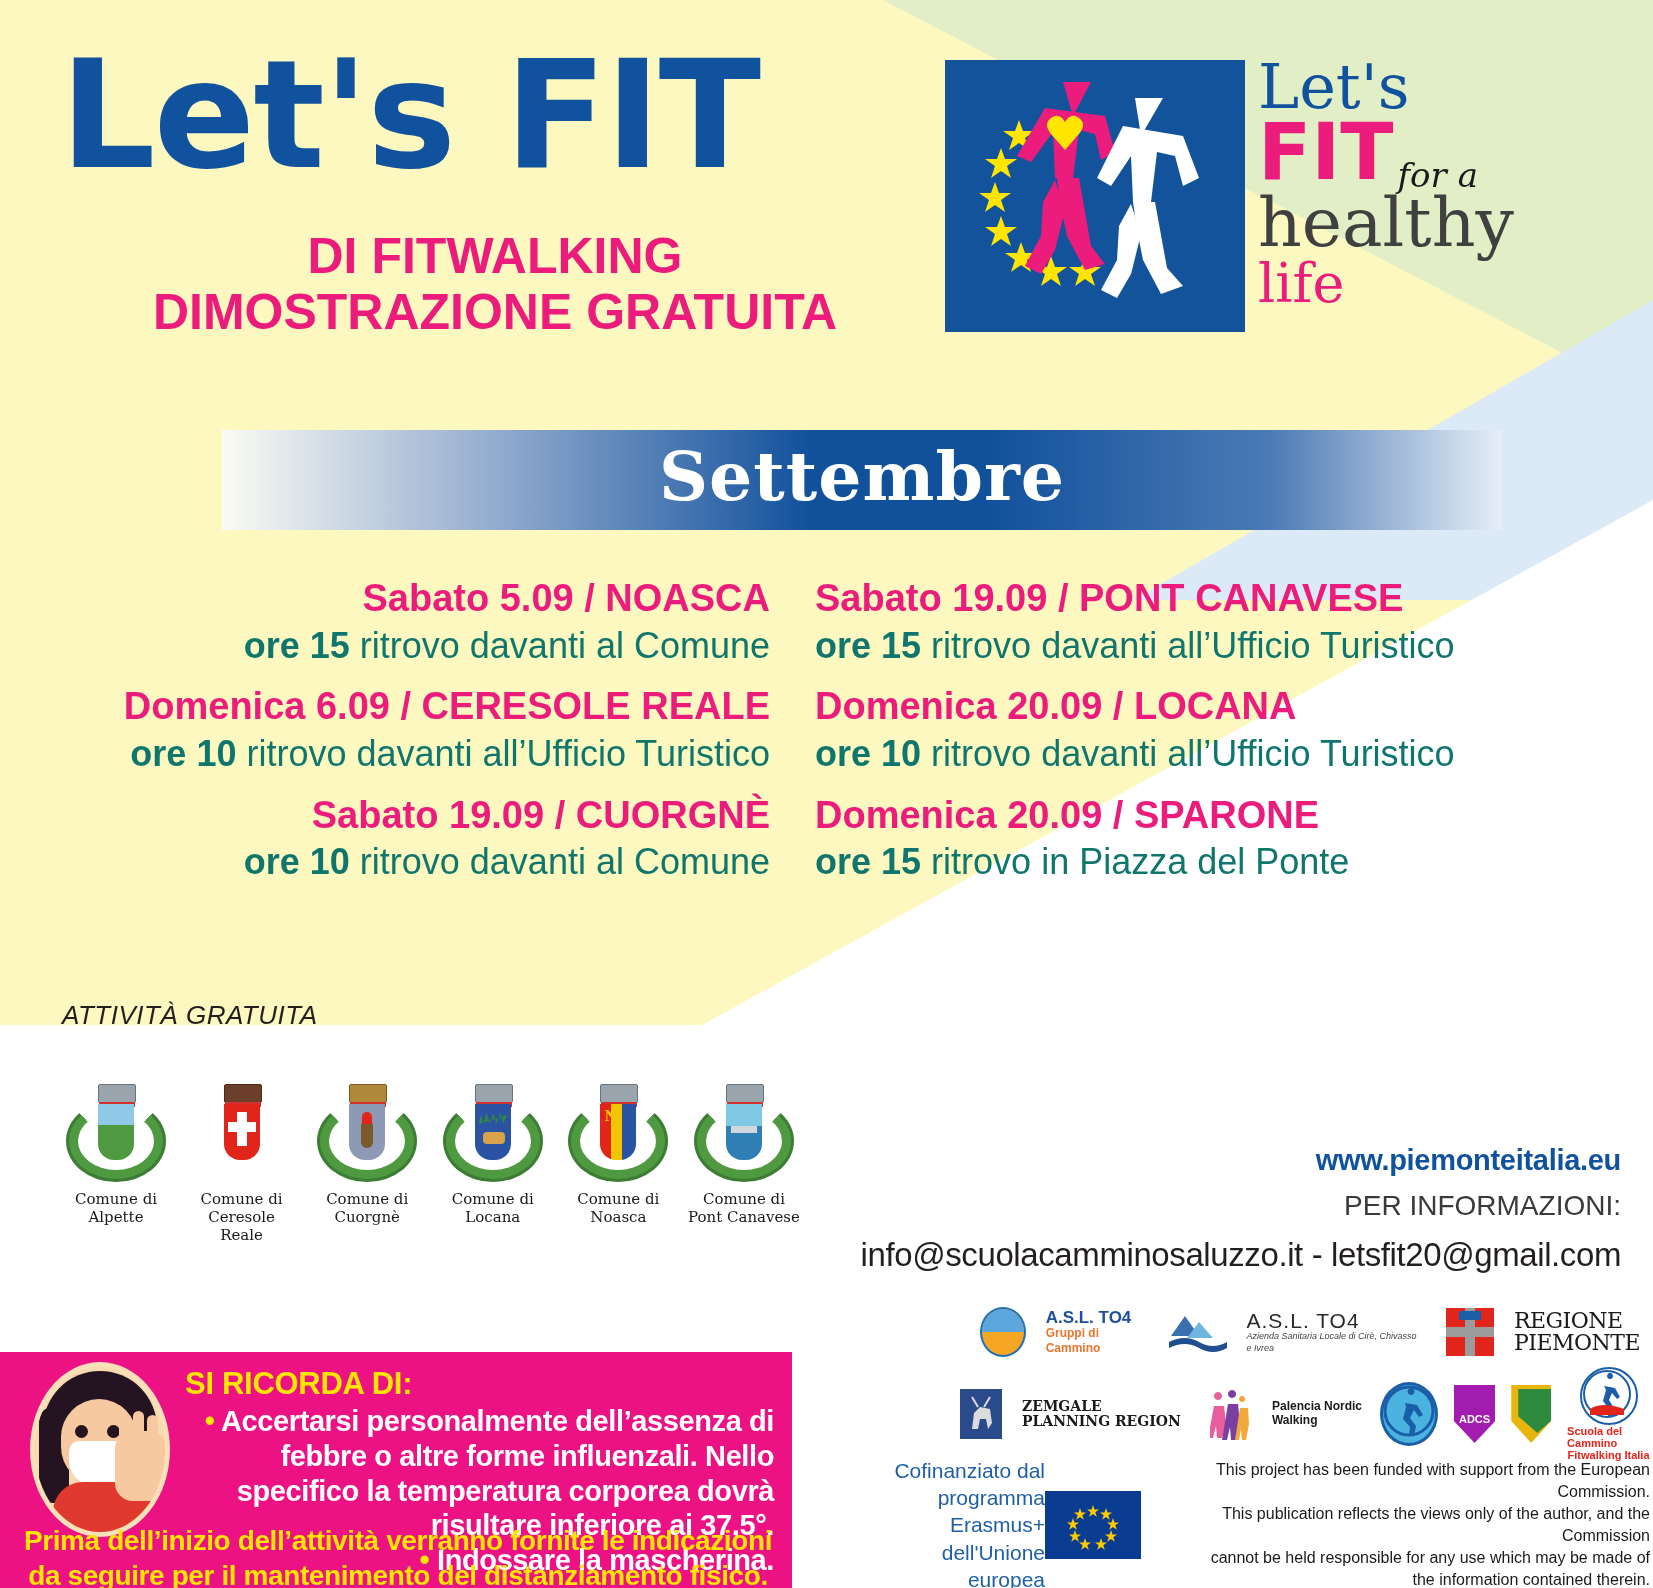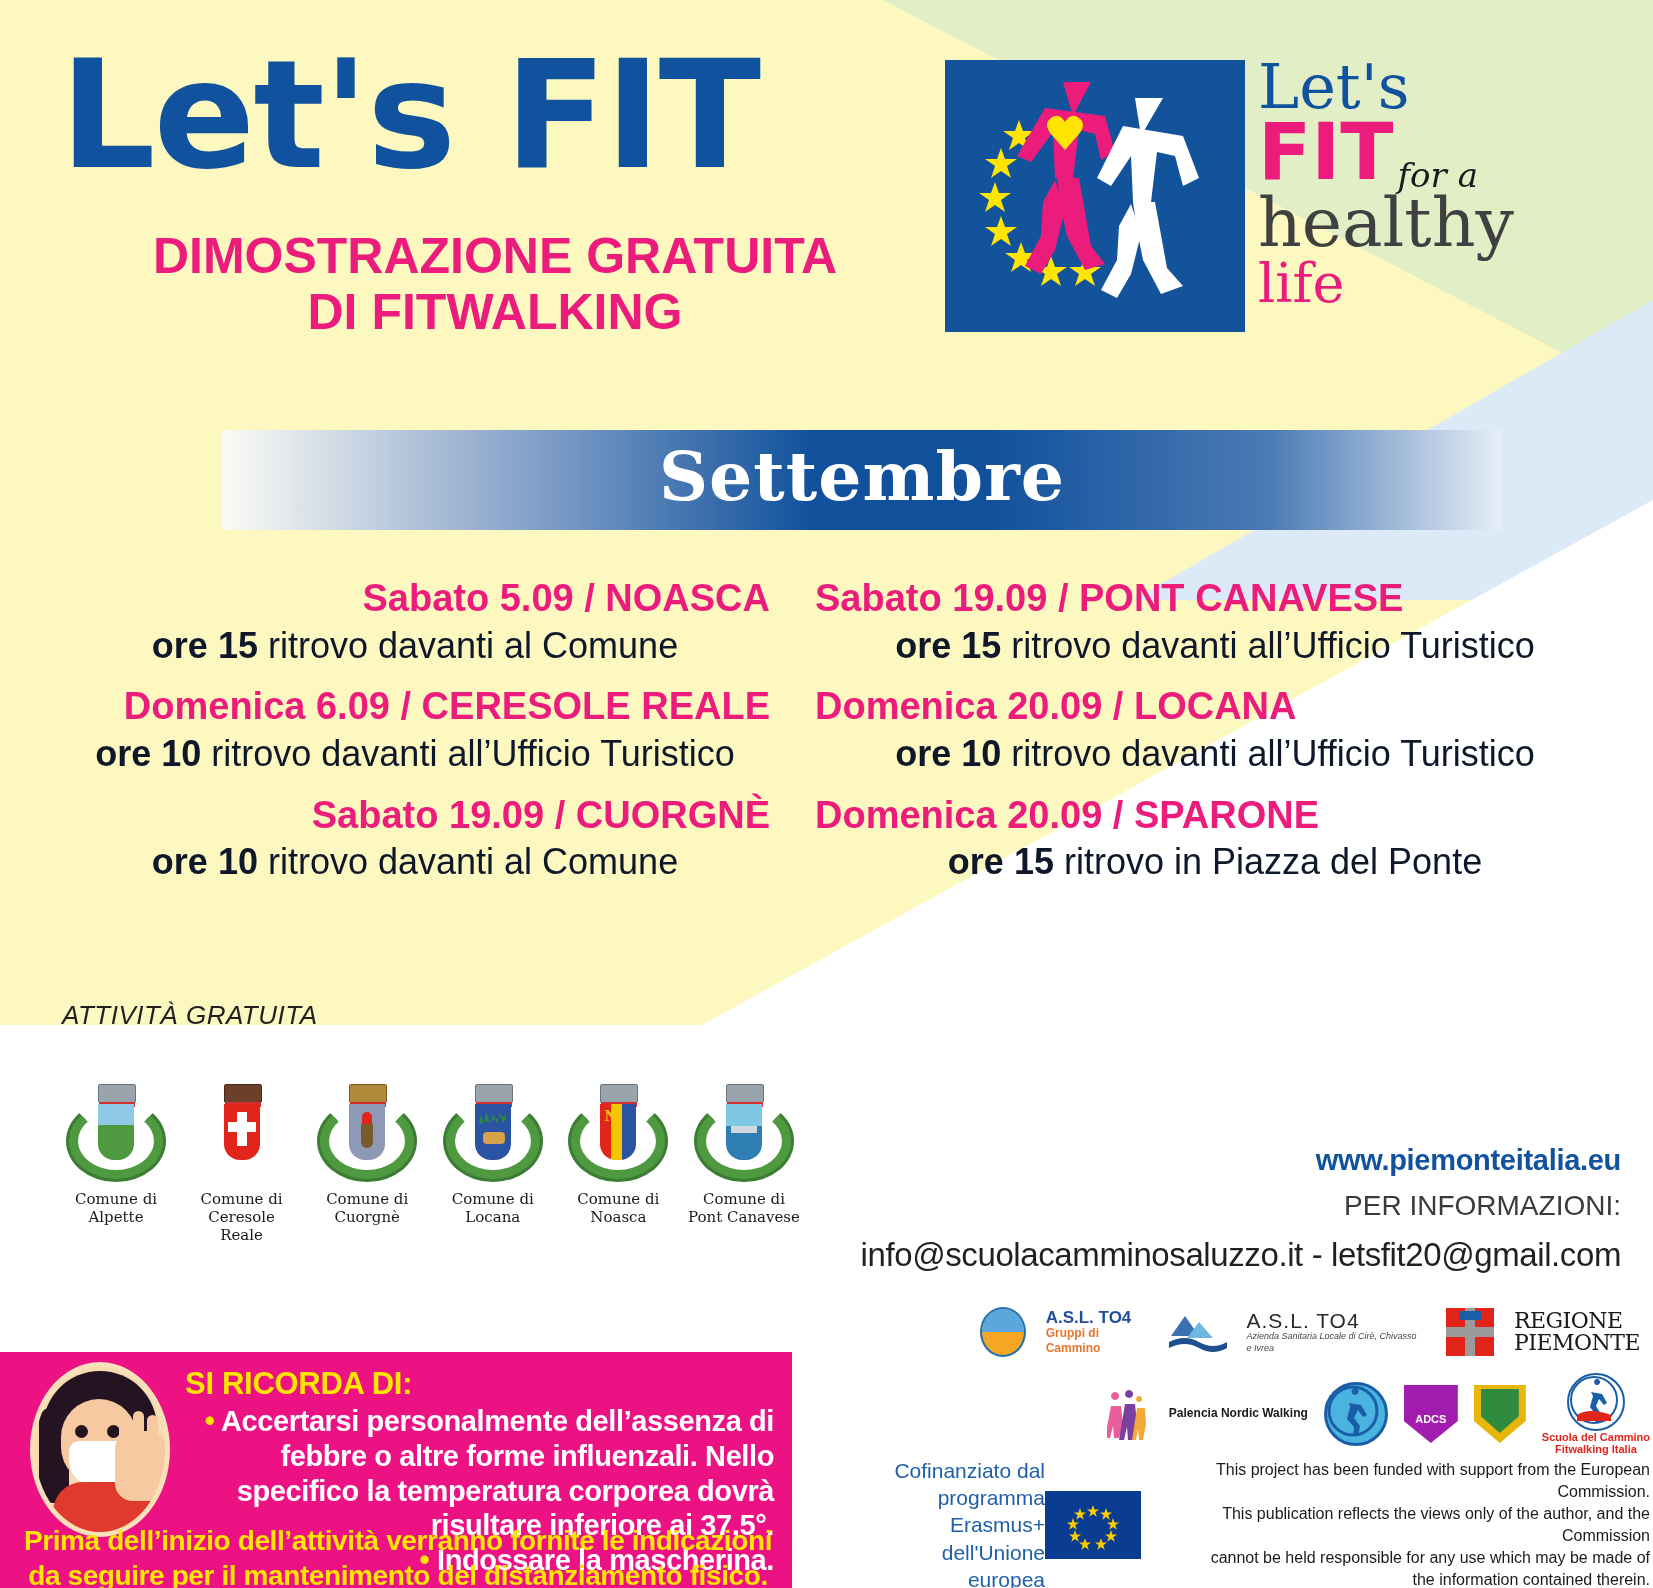--- a/index.html
+++ b/index.html
@@ -39,21 +39,21 @@
      background:linear-gradient(to right,#fbfbf4 0%, #8fa9cd 22%, #11519c 46%, #11519c 60%, #4c7bb5 82%, #e7eef7 100%);}
   .banner-text{position:absolute;left:0;right:0;top:6px;text-align:center;color:#ffffff;
      font-family:"DejaVu Serif", serif;font-weight:bold;font-size:68px;letter-spacing:1px;}
 
   
   .events{position:absolute;left:0;top:575px;width:1653px;height:330px;}
   .col-left{position:absolute;left:60px;top:0;width:710px;text-align:right;}
   .col-right{position:absolute;left:815px;top:0;width:800px;text-align:left;}
   .ev{margin-bottom:14px;}
   .ev-title{font-size:38px;font-weight:bold;color:#ec1c7d;line-height:1.25;white-space:nowrap;}
-  .ev-detail{font-size:36px;color:#0f172a;line-height:1.3;white-space:nowrap;text-align:center;}
+  .ev-detail{font-size:36px;color:#0f766e;line-height:1.3;white-space:nowrap;}
   .ev-detail b{font-weight:bold;}
 
   .attivita{position:absolute;left:62px;top:1000px;font-size:26px;font-style:italic;
      color:#231f20;letter-spacing:.5px;}
 
   
   .crests{position:absolute;left:60px;top:1078px;width:740px;height:190px;display:flex;
      justify-content:space-between;align-items:flex-start;}
   .crest{width:112px;text-align:center;}
   .crest-art{position:relative;width:112px;height:108px;margin:0 auto;}
@@ -151,22 +151,22 @@
     <div class="bg-yellow"></div>
     <div class="wedge-green"></div>
     <div class="wedge-blue"></div>
     <div class="wedge-white"></div>
     <div class="bg-white-bottom"></div>
   </div>
 
   <div class="header">
     <div class="title-main">Let's FIT</div>
     <div class="subtitle">
+      <div>DI FITWALKING</div>
       <div>DIMOSTRAZIONE GRATUITA</div>
-      <div>DI FITWALKING</div>
     </div>
 
     <div class="logo-box">
       <svg width="300" height="272" viewBox="0 0 300 272">
         <g fill="#ffe500">
           <polygon points="74,60 78,71 90,71 80,78 84,90 74,83 64,90 68,78 58,71 70,71"></polygon>
           <polygon points="56,88 60,99 72,99 62,106 66,118 56,111 46,118 50,106 40,99 52,99"></polygon>
           <polygon points="50,122 54,133 66,133 56,140 60,152 50,145 40,152 44,140 34,133 46,133"></polygon>
           <polygon points="56,156 60,167 72,167 62,174 66,186 56,179 46,186 50,174 40,167 52,167"></polygon>
           <polygon points="76,182 80,193 92,193 82,200 86,212 76,205 66,212 70,200 60,193 72,193"></polygon>
@@ -395,20 +395,30 @@
         <div style="position:absolute;left:13px;top:3px;width:22px;height:9px;background:#1b5ea8;"></div>
       </div>
       <div>
         <div class="rp-t">REGIONE</div>
         <div class="rp-t">PIEMONTE</div>
       </div>
     </div>
   </div>
 
   <div class="partners2">
+    <div class="plogo">
+      <div class="zem-ic">
+        <svg width="42" height="50" viewBox="0 0 42 50">
+          <rect width="42" height="50" fill="#2b4a8b"></rect>
+          <path d="M12 40 l2 -16 l6 -6 l10 2 l2 14 l-4 6 l-2 -10 l-6 0 l-2 10z" fill="#dcdcdc"></path>
+          <path d="M18 18 l-6 -10 m12 10 l6 -10" stroke="#dcdcdc" stroke-width="2" fill="none"></path>
+        </svg>
+      </div>
+      <div class="zem-t">ZEMGALE PLANNING REGION</div>
+    </div>
 
     <div class="plogo">
       <div class="pnw-ic">
         <svg width="42" height="52" viewBox="0 0 42 52">
           <path d="M8 12 a4 4 0 1 1 0.1 0z" fill="#e85d9c"></path>
           <path d="M4 18 h10 l2 18 l-4 14 h-5 l-1 -12 l-3 12 h-5z" fill="#e85d9c"></path>
           <path d="M22 10 a4 4 0 1 1 0.1 0z" fill="#7a3fa0"></path>
           <path d="M18 16 h10 l2 20 l-4 16 h-5 l-1 -13 l-3 13 h-5z" fill="#7a3fa0"></path>
           <path d="M32 14 a3 3 0 1 1 0.1 0z" fill="#f2a93b"></path>
           <path d="M30 20 h8 l1 16 l-3 16 h-4 l-1 -11 l-2 11 h-4z" fill="#f2a93b"></path>

